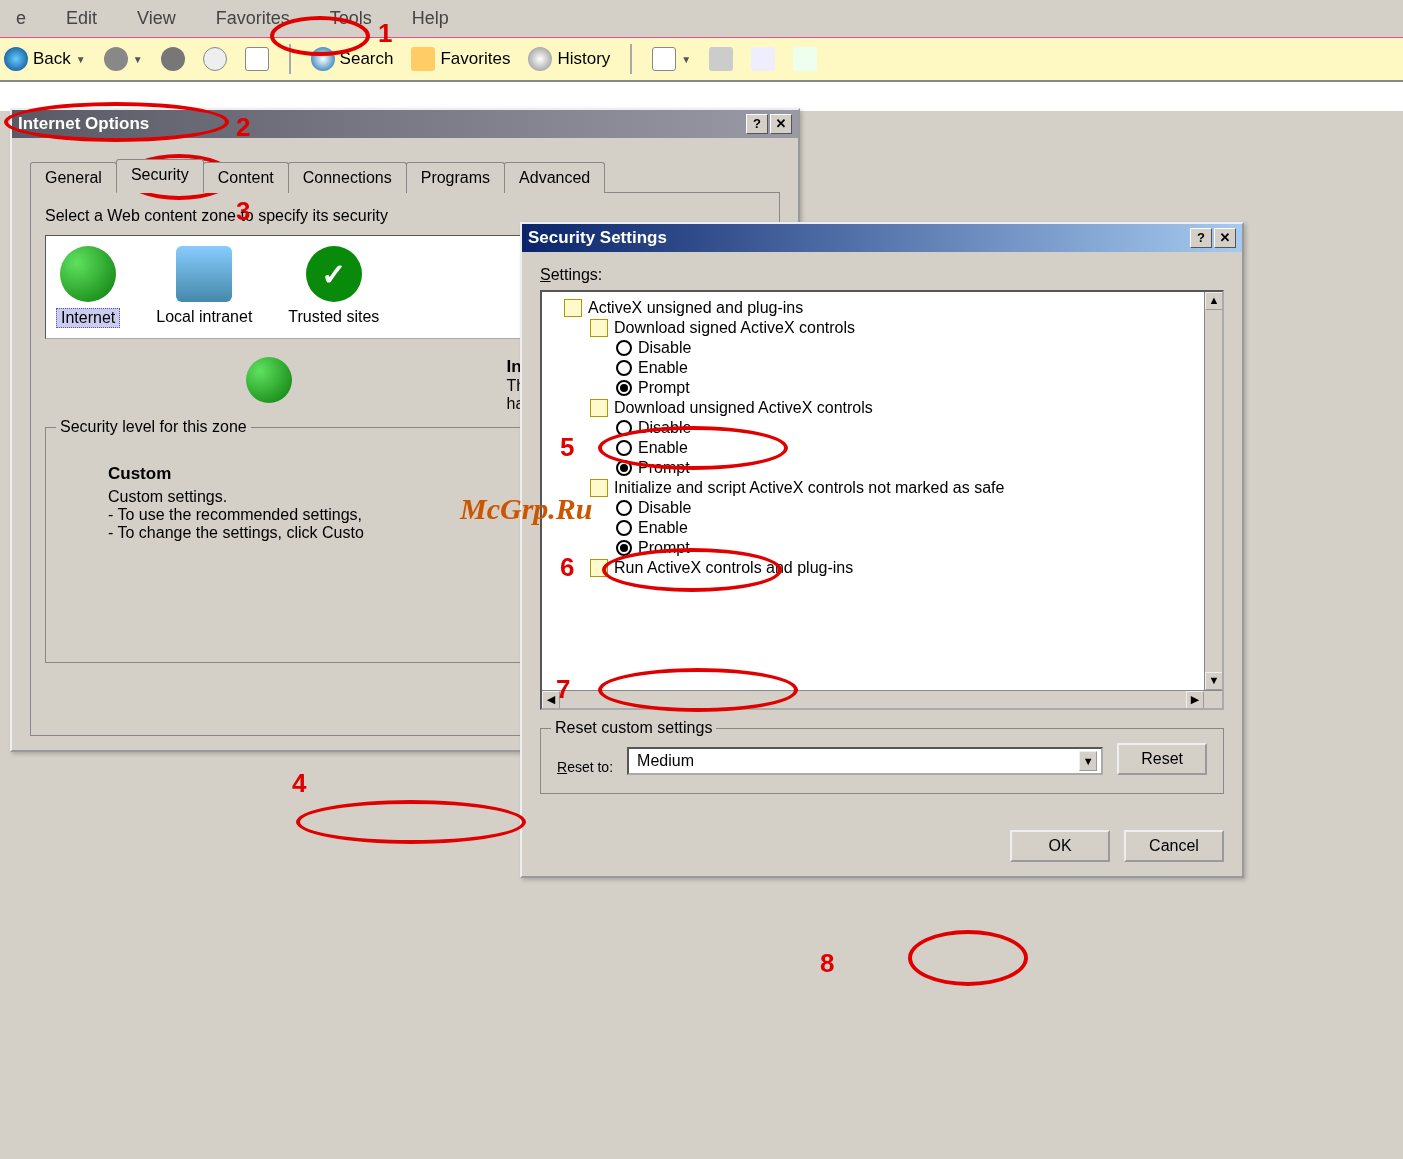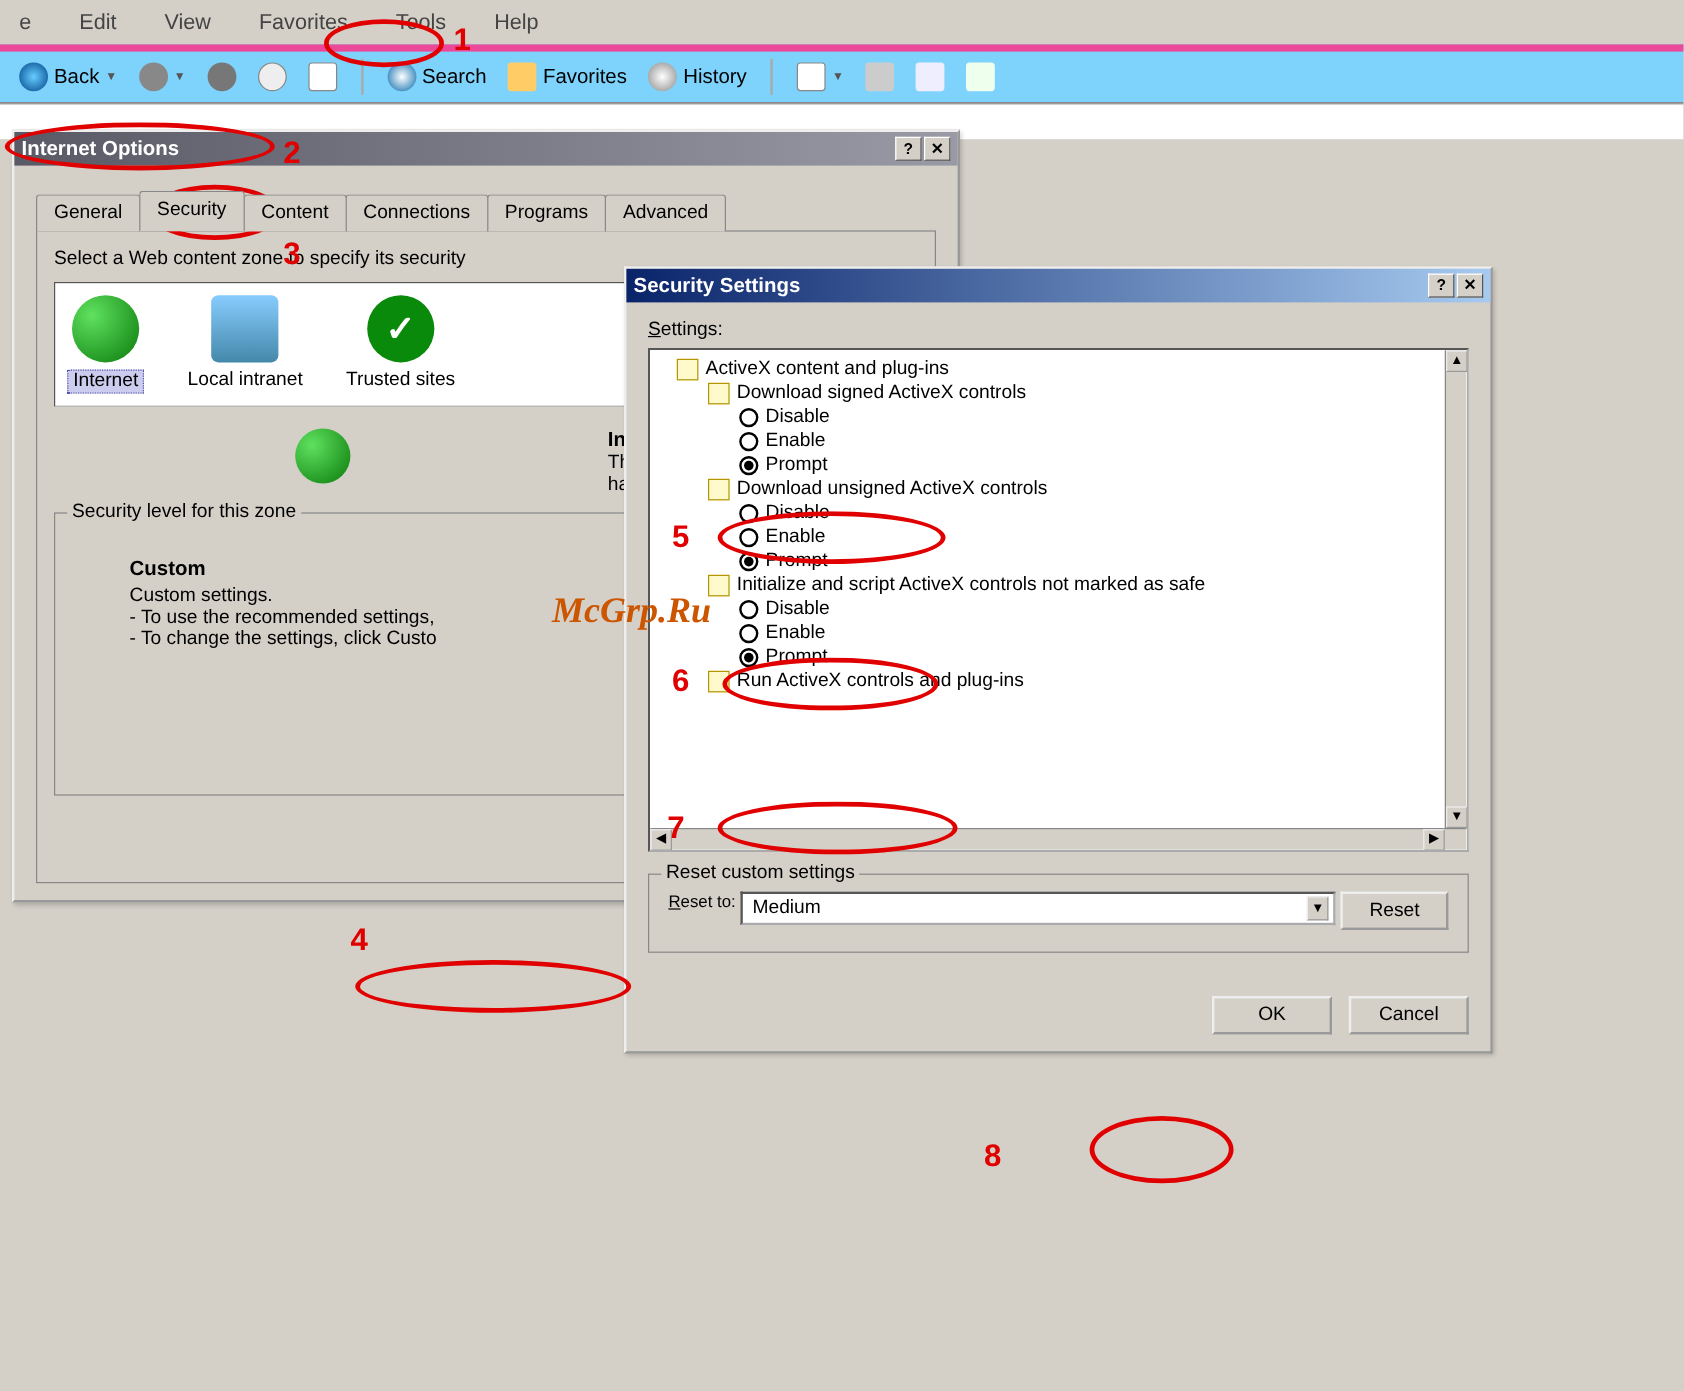--- a/index.html
+++ b/index.html
@@ -16,24 +16,24 @@
   .menubar {
     background: #d4d0c8;
     padding: 6px 10px;
     display: flex; gap: 28px;
     font-size: 18px;
     color: #444;
   }
   .menubar span { padding: 2px 6px; }
   
   .toolbar {
-    background: #7dd3fc;
-    border-top: 6px solid #ec4899;
+    background: #fef9c3;
+    border-top: 1px solid #ec4899;
     border-bottom: 1px solid #888;
-    padding: 6px 12px;
+    padding: 6px 0;
     display: flex; align-items: center; gap: 10px;
     font-size: 17px;
   }
   .tbbtn { display:inline-flex; align-items:center; gap:5px; padding:2px 4px;}
   .tbicon { width:24px; height:24px; display:inline-block; border-radius:50%; }
   .sep { width:2px; height:30px; background:#aaa; margin:0 6px;}
   .dropdown-arrow { font-size:10px; color:#555;}
   
   .window {
     position:absolute; background:#d4d0c8;
@@ -237,21 +237,21 @@
     <div class="titlebtns">
       <div class="tbtn">?</div>
       <div class="tbtn">✕</div>
     </div>
   </div>
   <div class="body">
     <div style="font-size:16px;margin-bottom:6px;"><span style="text-decoration:underline;">S</span><span>ettings:</span></div>
     <div class="tree">
       <div class="tree-node ind1">
           <span class="boxicon"></span>
-          <span>ActiveX content and plug-ins</span>
+          <span>ActiveX unsigned and plug-ins</span>
         </div>
       <div class="tree-node ind2">
           <span class="boxicon"></span>
           <span>Download signed ActiveX controls</span>
         </div>
       <div class="tree-node ind3">
           <span class="radio"></span>
           <span>Disable</span>
         </div>
       <div class="tree-node ind3">
@@ -304,21 +304,21 @@
         <div class="sbtn" style="bottom:0;">▼</div>
       </div>
       <div class="scroll-h">
         <div class="sbtn" style="left:0;">◀</div>
         <div class="sbtn" style="right:18px;">▶</div>
       </div>
     </div>
 
     <div class="fieldset" style="margin-top:18px;">
       <span class="legend">Reset custom settings</span>
-      <div style="display:flex;align-items:flex-start;gap:4px;">
+      <div style="display:flex;align-items:flex-end;gap:14px;">
         <span><span style="text-decoration:underline;">R</span>eset to:</span>
         <div class="select">
           <span>Medium</span>
           <span class="arrow">▼</span>
         </div>
         <button class="winbtn">Reset</button>
       </div>
     </div>
 
     <div style="text-align:right;margin-top:36px;display:flex;justify-content:flex-end;gap:14px;">

